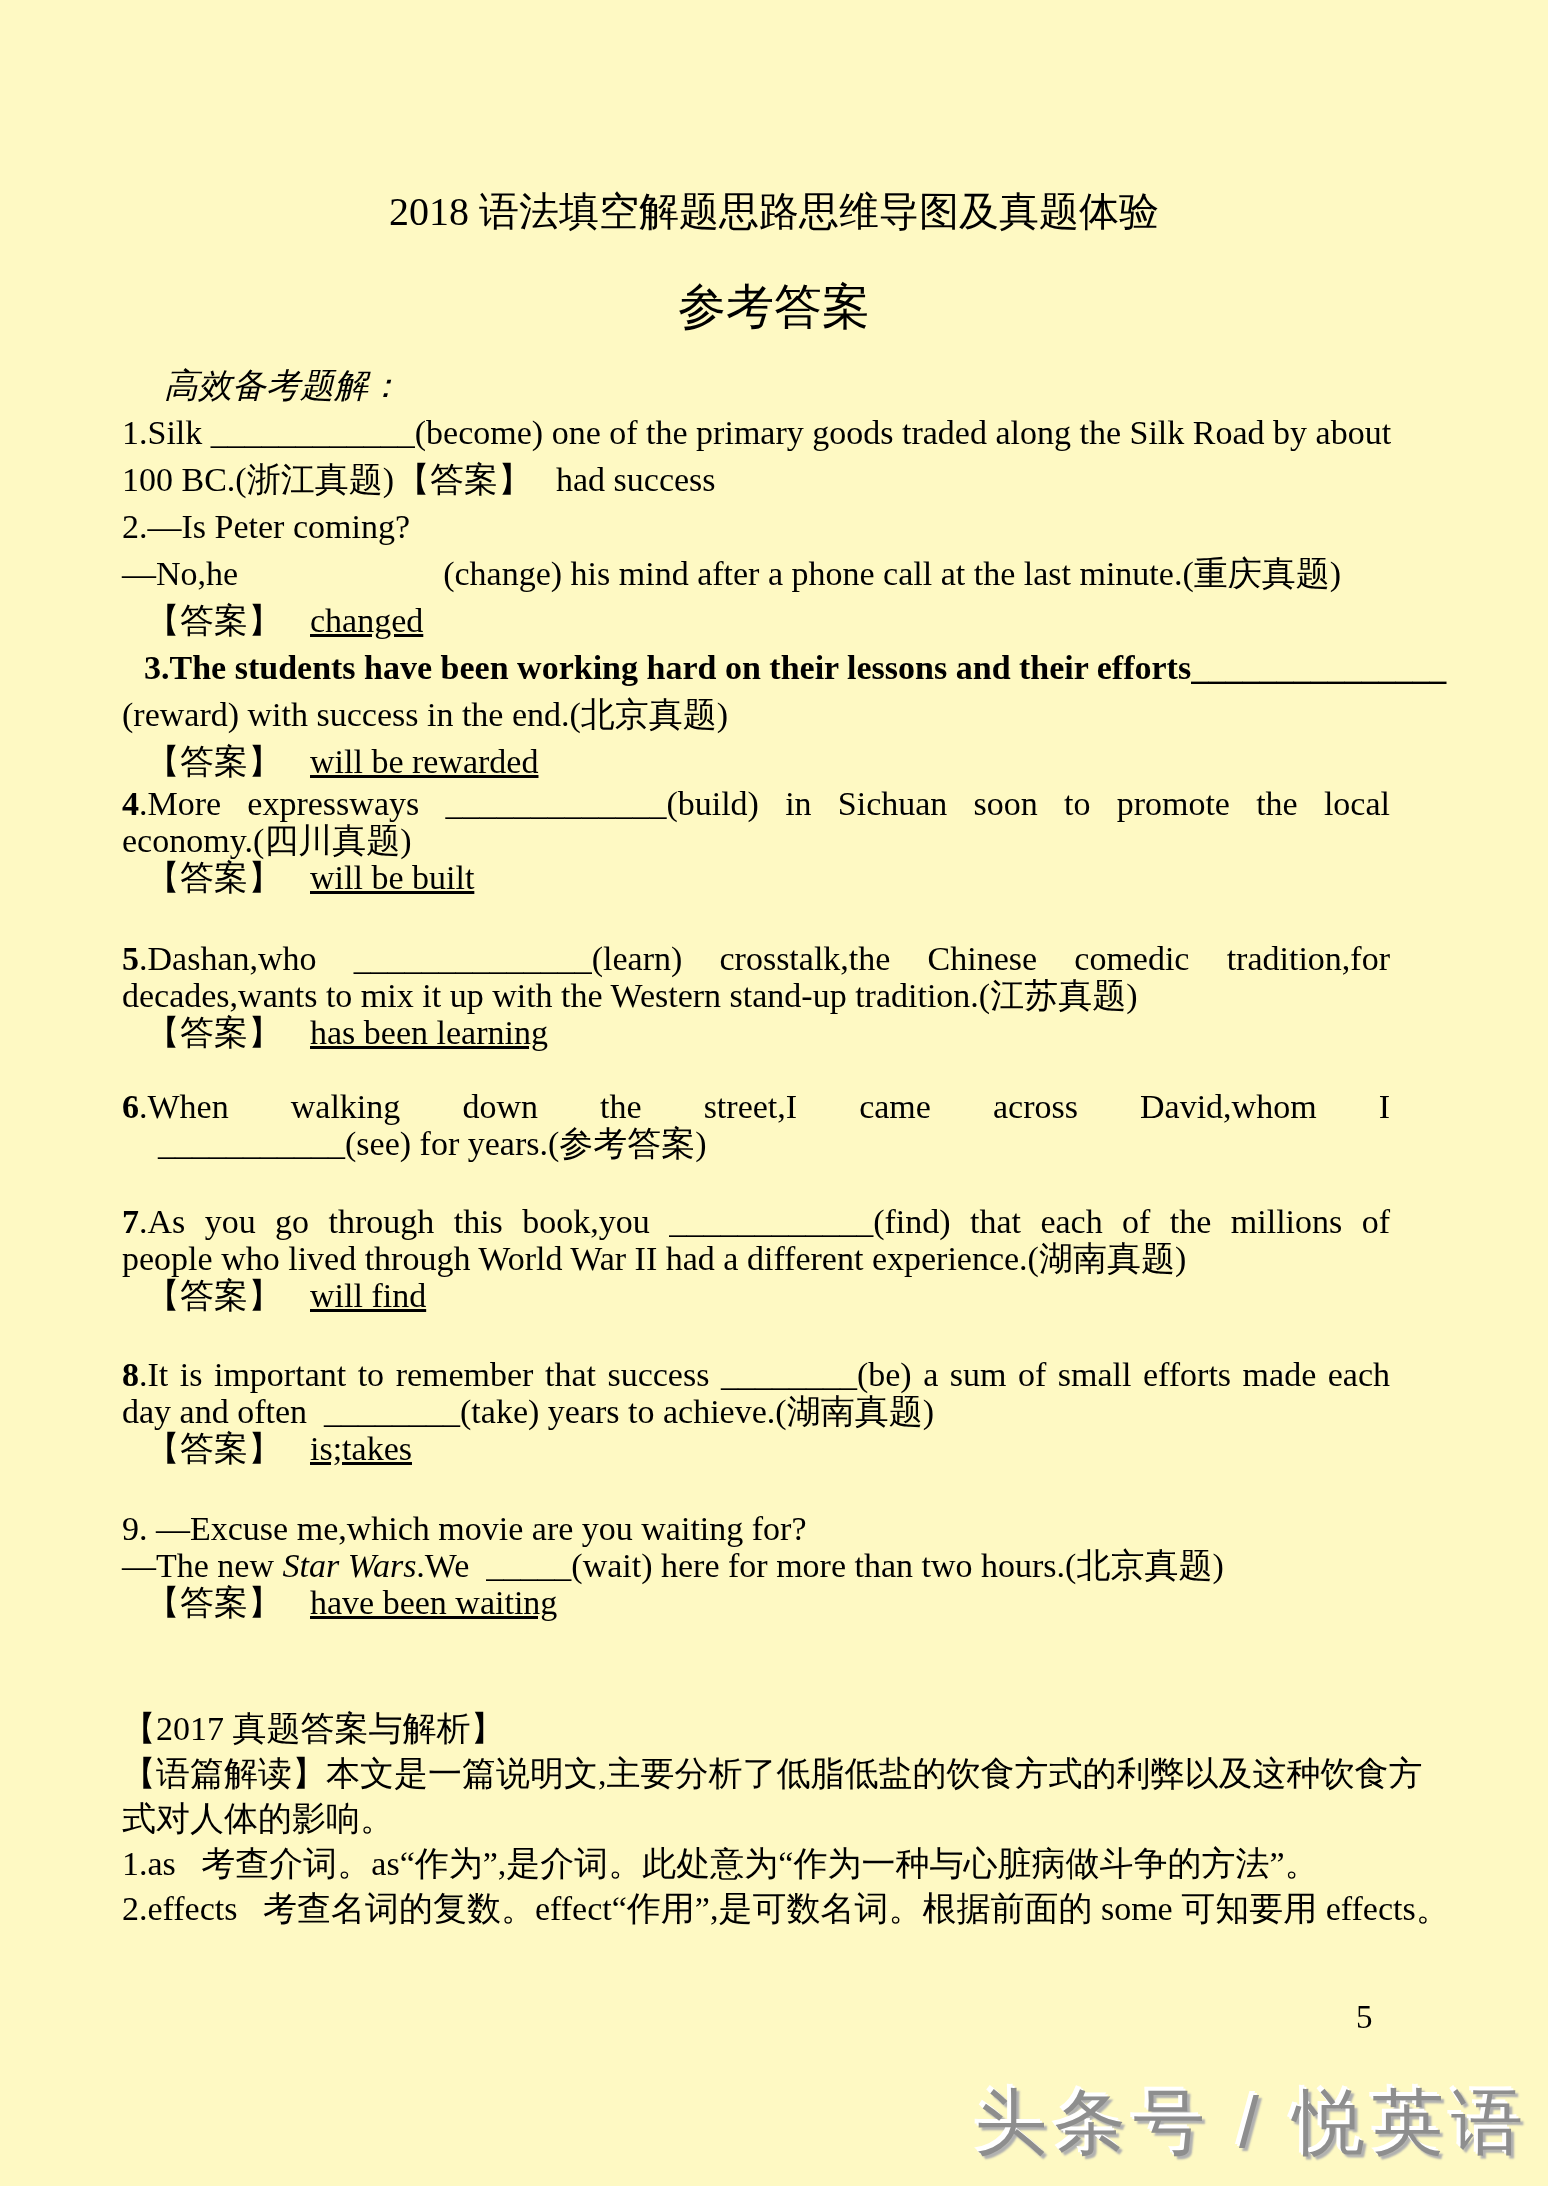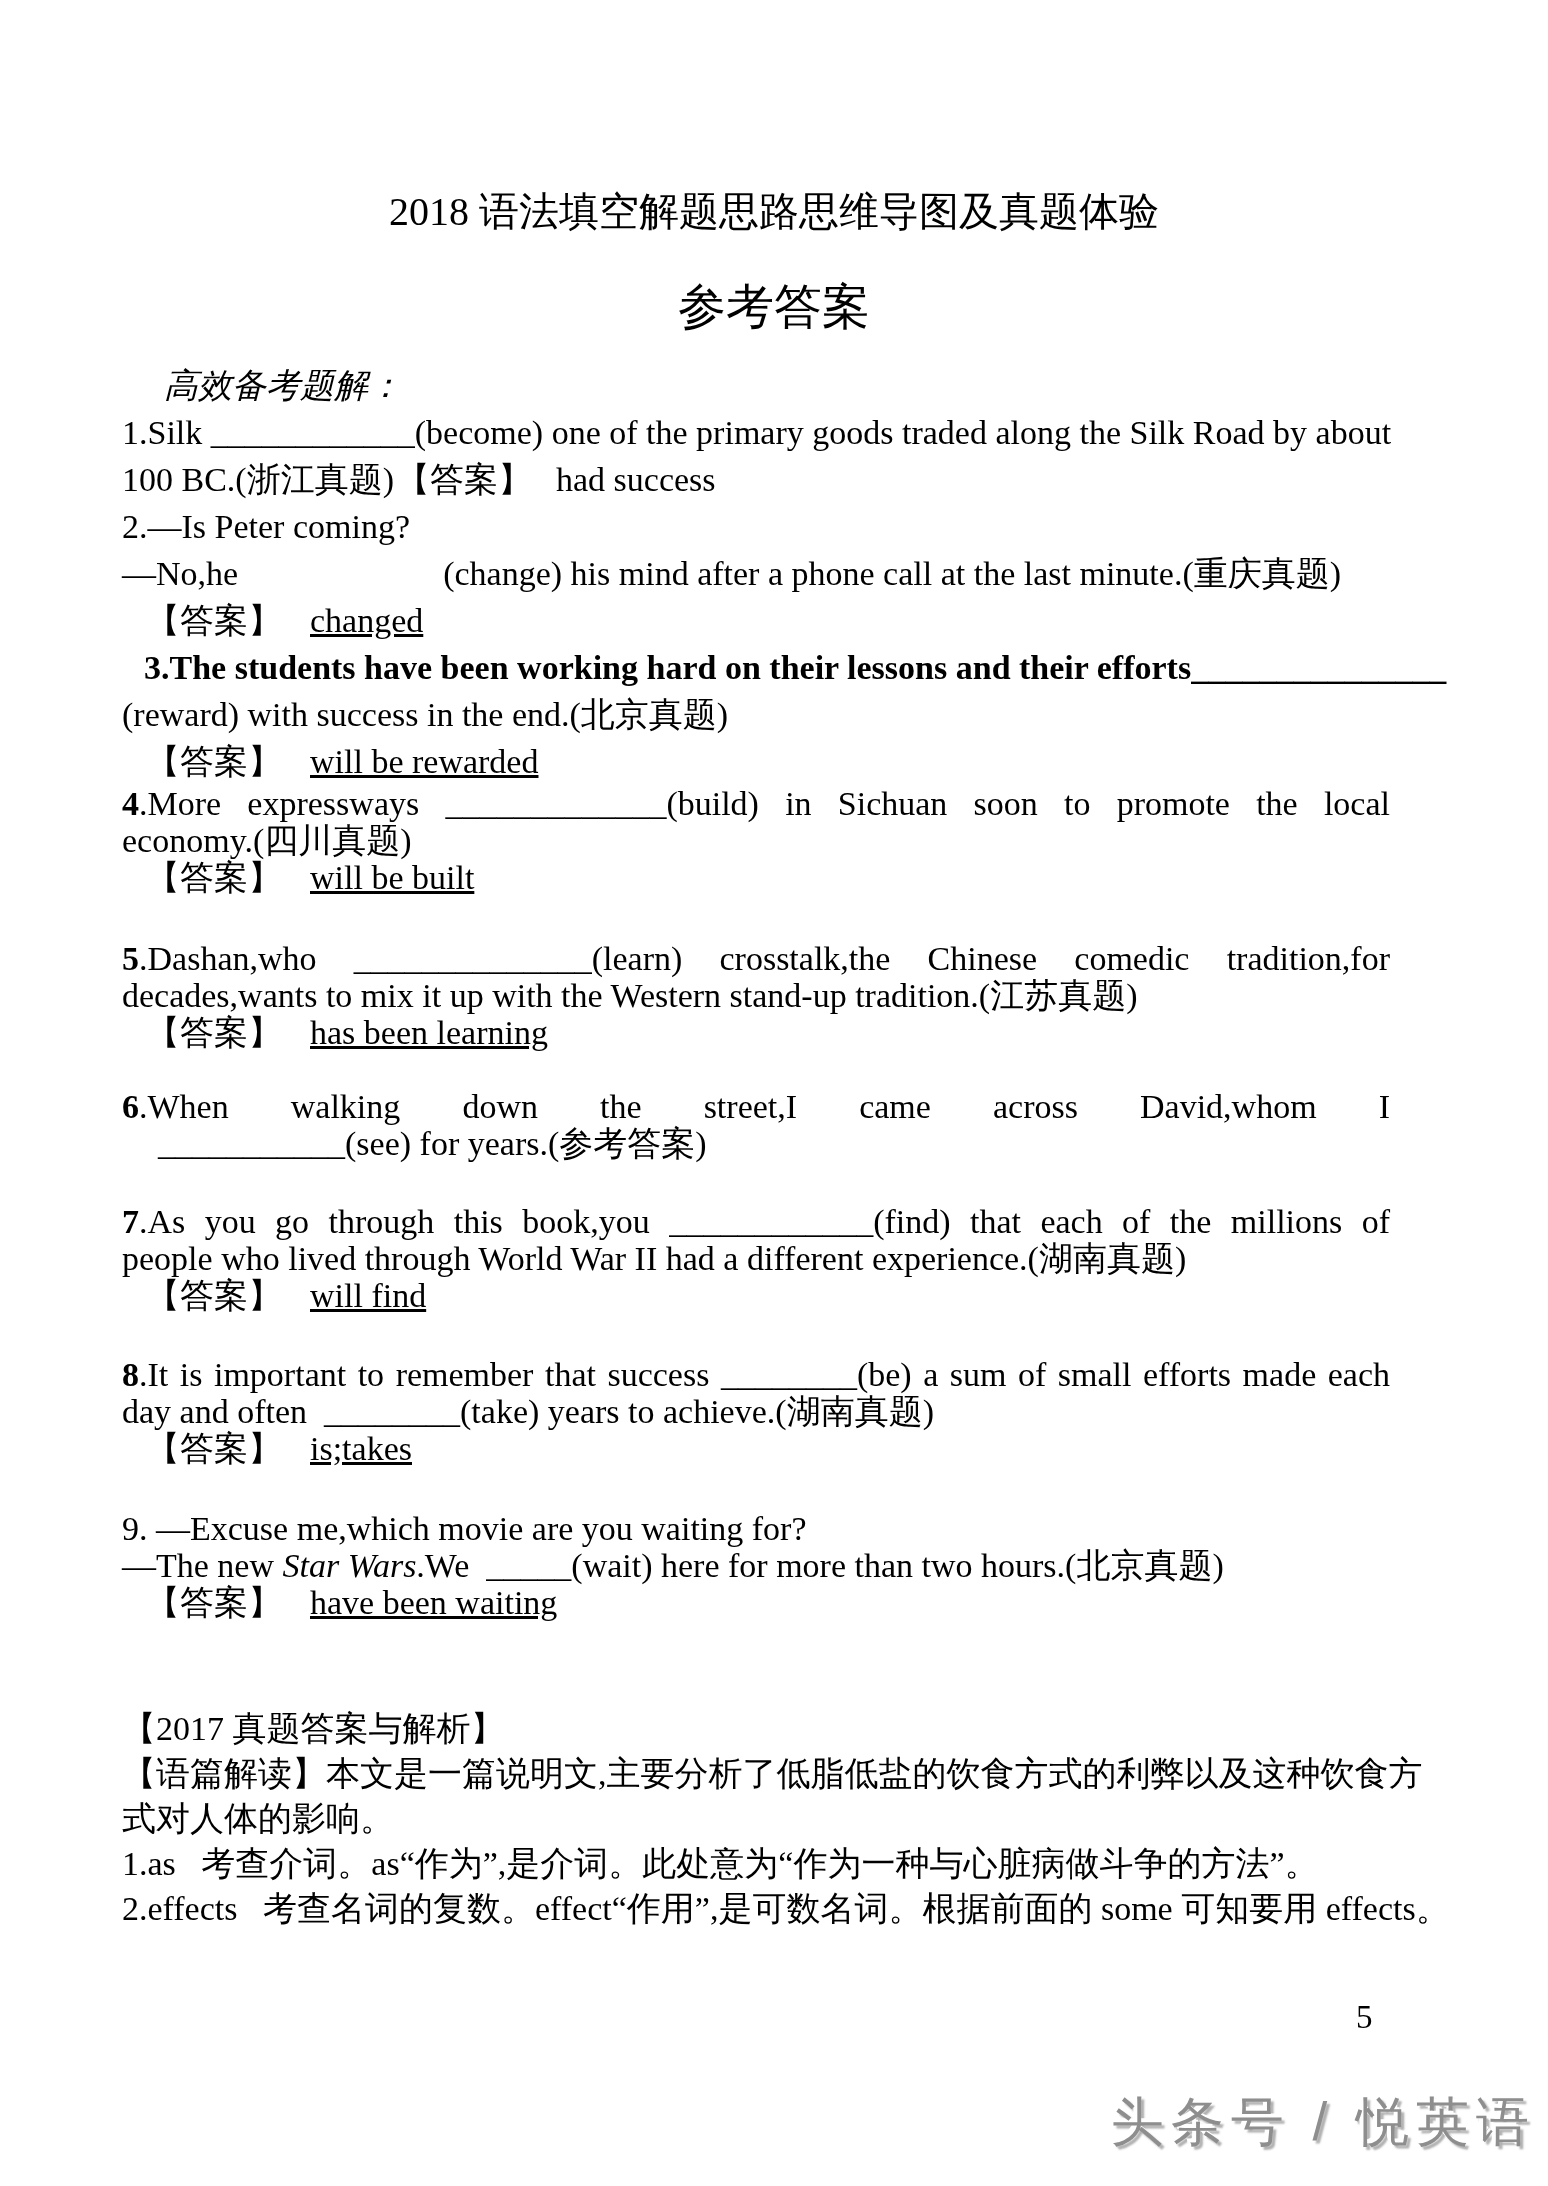--- a/index.html
+++ b/index.html
@@ -1,19 +1,19 @@
 <!DOCTYPE html>
 <html><head>
 <meta charset="utf-8">
 <style>
   html,body{margin:0;padding:0;background:#e8e8e8;}
   .page{
     position:relative;
     width:1548px;height:2186px;
-    background:#ffffff;
+    background:#fef9c3;
     overflow:hidden;
     font-family:"Liberation Serif","DejaVu Serif",serif;
     color:#000;
   }
   .title{
     margin:188px 0 0 0;
     font-size:40px;line-height:48px;
     text-align:center;white-space:nowrap;
   }
   .subtitle{
@@ -40,23 +40,23 @@
   .lbl-tight{margin-left:2px;}
   .val-tight{margin-left:24px;}
   .spacer{display:inline-block;width:205px;}
   .gapA{height:44px;} .gapB{height:37px;} .gapC{height:41px;}
   .gapD{height:42px;} .gapE{height:43px;} .gapF{height:85px;}
   .page-number{
     position:absolute;top:1999px;left:1356px;
     font-size:33px;line-height:36px;
   }
   .watermark{
-    position:absolute;right:12px;bottom:14px;
+    position:absolute;right:18px;bottom:14px;
     font-family:"Liberation Sans","DejaVu Sans",sans-serif;
-    font-size:53px;line-height:100px;
+    font-size:72px;line-height:100px;
     letter-spacing:7px;
     color:#8e8e8e;
     text-shadow:-4px -4px 0 #ffffff,-2px -2px 0 #ffffff,3px 3px 2px #b0b0b0;
     white-space:nowrap;
   }
 </style>
 </head>
 <body>
 
 <div class="page">

